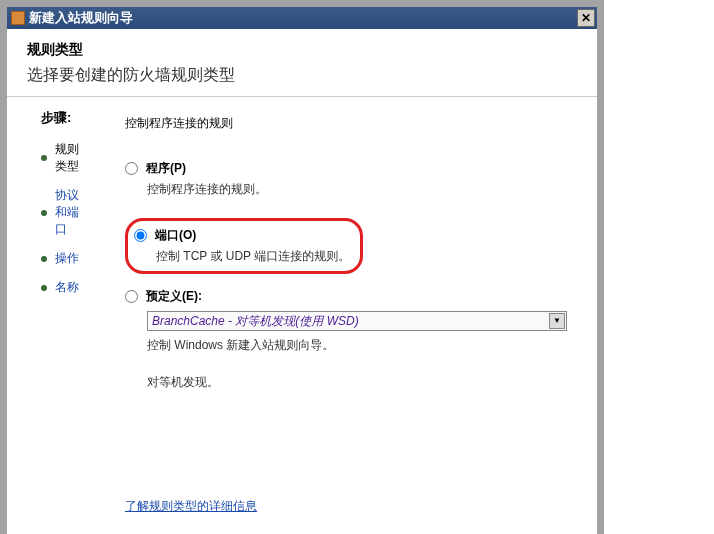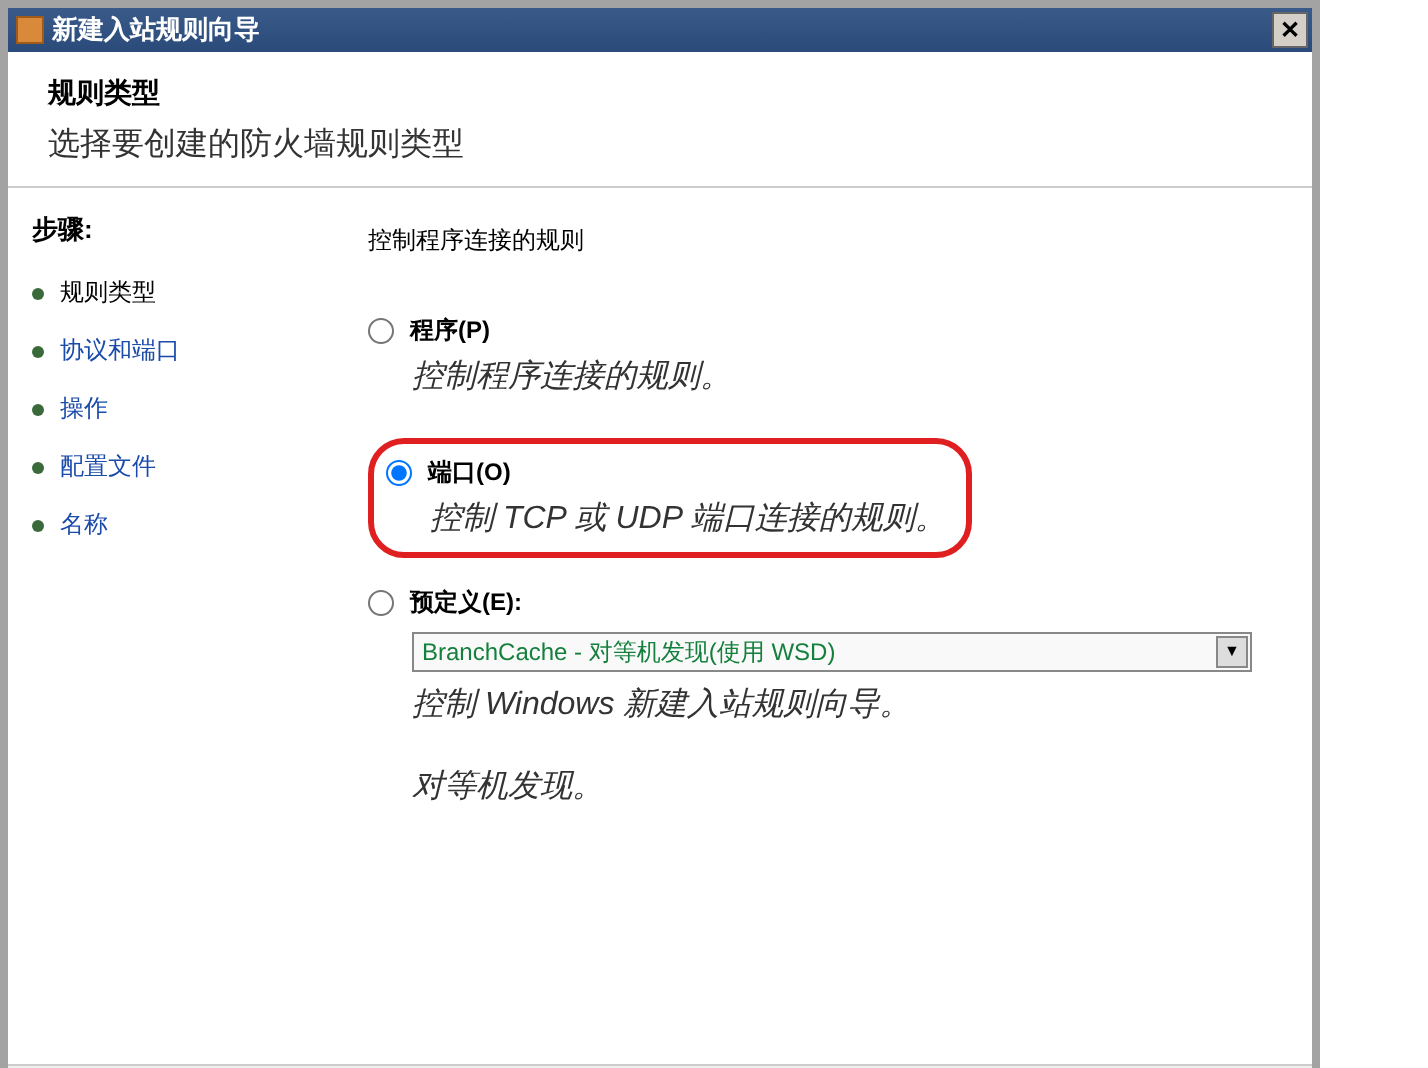--- a/index.html
+++ b/index.html
@@ -1,39 +1,39 @@
 <!DOCTYPE html>
 <html><head>
 <meta charset="utf-8">
 <style>
 * { box-sizing: border-box; margin: 0; padding: 0; }
 body { font-family: "Microsoft YaHei", SimSun, Arial, sans-serif; font-size: 12px; background: #fff; }
-.window { width: 660px; height: 534px; border: 4px solid #a3a3a3; background: #f0f0f0; position: relative; }
+.window { width: 604px; height: 534px; border: 7px solid #a3a3a3; background: #f0f0f0; position: relative; }
 .titlebar { height: 22px; background: linear-gradient(#3a5a8a, #2a4a7a); color: #fff; display: flex; align-items: center; padding-left: 4px; font-weight: bold; font-size: 13px; }
 .titlebar-icon { width: 14px; height: 14px; margin-right: 4px; display: inline-block; background: #d88a3a; border: 1px solid #a05a1a; }
 .close-btn { margin-left: auto; width: 18px; height: 18px; background: #d4d0c8; border: 1px solid #666; display: flex; align-items: center; justify-content: center; font-family: Arial; font-weight: bold; font-size: 12px; color: #000; cursor: pointer; margin-right: 2px; }
 .header-area { background: #fff; padding: 12px 20px 10px 20px; border-bottom: 1px solid #ccc; }
 .header-title { font-size: 14px; font-weight: bold; color: #000; margin-bottom: 6px; }
 .header-subtitle { font-size: 16px; color: #333; }
-.body-area { display: flex; height: 438px; background: #fff; }
+.body-area { display: flex; height: 438px; background: #fff; padding-left: 22px; }
 .sidebar { width: 175px; padding: 12px 8px 8px 12px; background: #fff; }
 .sidebar-header { font-weight: bold; font-size: 13px; margin-bottom: 14px; color: #000; }
 .sidebar-item { display: flex; align-items: center; margin-bottom: 12px; font-size: 12px; }
 .bullet { width: 6px; height: 6px; border-radius: 50%; background: #3a6a3a; margin-right: 8px; flex-shrink: 0; }
 .sidebar-current { color: #000; }
 .sidebar-link { color: #1a4aaa; }
 .content { flex: 1; padding: 18px 30px 8px 28px; position: relative; }
 .content-heading { font-size: 12px; margin-bottom: 28px; }
 .opt { margin-bottom: 20px; }
 .opt-row { display: flex; align-items: center; }
 .opt-row input[type=radio] { margin-right: 8px; }
 .opt-label { font-weight: bold; font-size: 12px; }
-.opt-desc { margin-left: 22px; margin-top: 4px; font-size: 16px; color: #333; font-style: italic; }
+.opt-desc { margin-left: 22px; margin-top: 4px; font-size: 12px; color: #333; }
 .highlight-box { border: 3px solid #e02020; border-radius: 18px; padding: 6px 10px 6px 6px; display: inline-block; }
-.dropdown { margin-left: 22px; margin-top: 6px; width: 420px; height: 20px; border: 1px solid #888; background: #f9f9f9; color: #15803d; font-size: 12px; padding: 1px 4px; appearance: none; position: relative; }
+.dropdown { margin-left: 22px; margin-top: 6px; width: 420px; height: 20px; border: 1px solid #888; background: #f9f9f9; color: #4c1d95; font-size: 12px; padding: 1px 4px; appearance: none; position: relative; font-style: italic; }
 .dropdown-wrap { position: relative; display: inline-block; }
 .dropdown-arrow { position: absolute; right: 2px; top: 8px; width: 16px; height: 16px; background: #ddd; border: 1px solid #888; font-size: 8px; text-align: center; line-height: 14px; pointer-events: none; }
 .learn-link { color: #1a4aaa; text-decoration: underline; position: absolute; bottom: 20px; left: 28px; font-size: 12px; cursor: pointer; }
 .footer { height: 50px; border-top: 1px solid #ccc; background: #f0f0f0; display: flex; align-items: center; justify-content: flex-end; padding-right: 24px; gap: 10px; }
 </style>
 </head>
 <body>
 
 <div class="window">
   <div class="titlebar">
@@ -54,24 +54,20 @@
         <span class="bullet"></span>
         <span class="sidebar-current">规则类型</span>
       </div>
       <div class="sidebar-item">
         <span class="bullet"></span>
         <span class="sidebar-link">协议和端口</span>
       </div>
       <div class="sidebar-item">
         <span class="bullet"></span>
         <span class="sidebar-link">操作</span>
-      </div>
-      <div class="sidebar-item">
-        <span class="bullet"></span>
-        <span class="sidebar-link">配置文件</span>
       </div>
       <div class="sidebar-item">
         <span class="bullet"></span>
         <span class="sidebar-link">名称</span>
       </div>
     </div>
 
     <div class="content">
       <div class="content-heading">控制程序连接的规则</div>
 
@@ -102,20 +98,21 @@
           <input class="dropdown" disabled="" value="BranchCache - 对等机发现(使用 WSD)" style="">
           <div class="dropdown-arrow">▼</div>
         </div>
         <div class="opt-desc" style="margin-top:6px">控制 Windows 新建入站规则向导。</div>
       </div>
 
       <div class="opt">
         <div class="opt-desc">对等机发现。</div>
       </div>
 
+      <a class="learn-link">了解规则类型的详细信息</a>
     </div>
   </div>
 
   <div class="footer">
     
     
     
   </div>
 </div>
 

